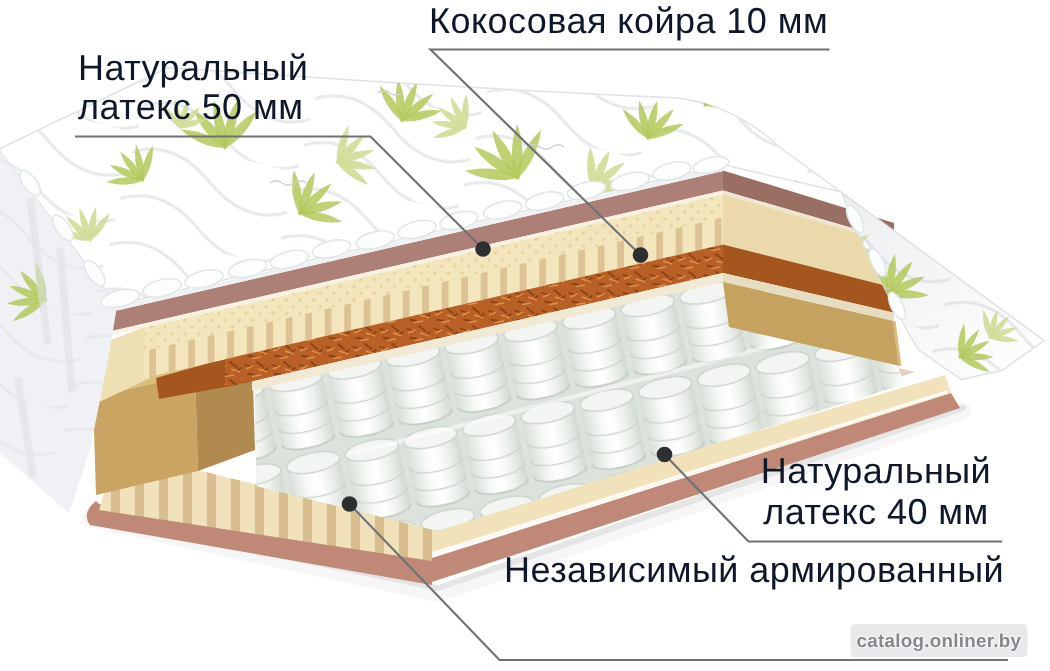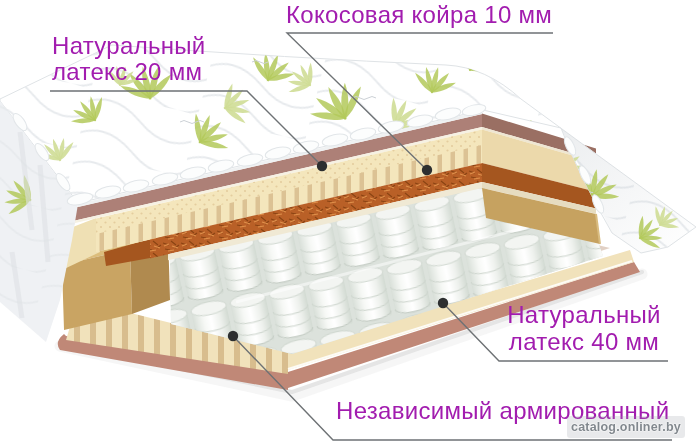--- a/index.html
+++ b/index.html
@@ -1,24 +1,24 @@
 <!DOCTYPE html>
 <html><head>
 <meta charset="utf-8">
 <style>
   html,body{margin:0;padding:0;background:#fff;}
   .stage{position:relative;width:700px;height:447px;background:#fff;overflow:hidden;
          font-family:"Liberation Sans",sans-serif;}
   .stage svg{position:absolute;left:0;top:0;}
-  .lbl{position:absolute;color:#a21caf;font-size:24px;line-height:26px;letter-spacing:.3px;white-space:nowrap;}
+  .lbl{position:absolute;color:#0f172a;font-size:24px;line-height:26px;letter-spacing:.3px;white-space:nowrap;}
   .lbl .ln{display:block;}
   #lbl-latex-top{left:52px;top:33px;}
   #lbl-coir{left:286px;top:2px;}
   #lbl-latex-bottom{left:498px;top:301px;width:172px;text-align:center;line-height:27px;}
-  #lbl-springs{left:336px;top:399px;line-height:24px;}
+  #lbl-springs{left:336px;top:369px;line-height:24px;}
   .watermark{position:absolute;left:567px;top:416px;font-size:12.5px;font-weight:bold;
     color:#82888e;background:rgba(150,156,162,.22);border-radius:3px;padding:4px 4px;
     text-shadow:0 0 2px #fff,0 0 2px #fff,0 0 1px #fff;letter-spacing:.2px;}
 </style>
 </head>
 <body>
 
 <div class="stage">
 <svg width="700" height="447" viewBox="0 0 700 447">
   <defs>
@@ -215,21 +215,21 @@
     </g>
     <g>
       <path d="M672,440 L333,440 L233,336" stroke-width="1.4"></path>
       <circle cx="233" cy="336" r="5.2" fill="#2d2f30" stroke="none"></circle>
     </g>
   </g>
 </svg>
 
   <div class="lbl" id="lbl-latex-top">
     <span class="ln">Натуральный</span>
-    <span class="ln">латекс 20 мм</span>
+    <span class="ln">латекс 50 мм</span>
   </div>
   <div class="lbl" id="lbl-coir">
     <span class="ln">Кокосовая койра 10 мм</span>
   </div>
   <div class="lbl" id="lbl-latex-bottom">
     <span class="ln">Натуральный</span>
     <span class="ln">латекс 40 мм</span>
   </div>
   <div class="lbl" id="lbl-springs">
     <span class="ln">Независимый армированный</span>

